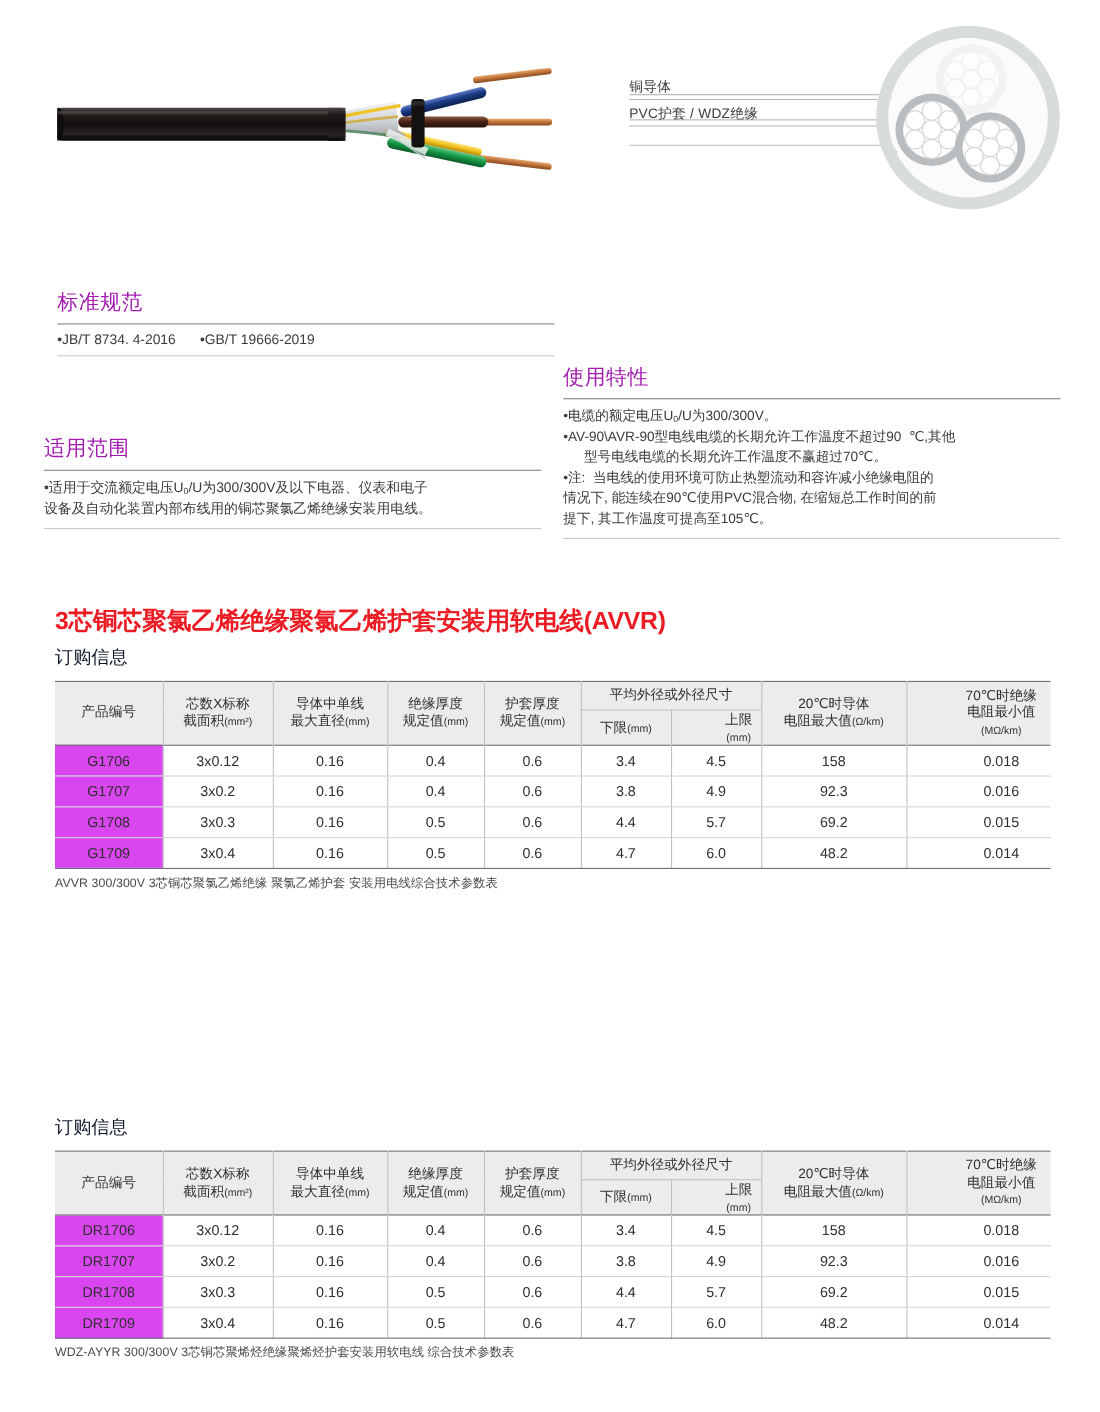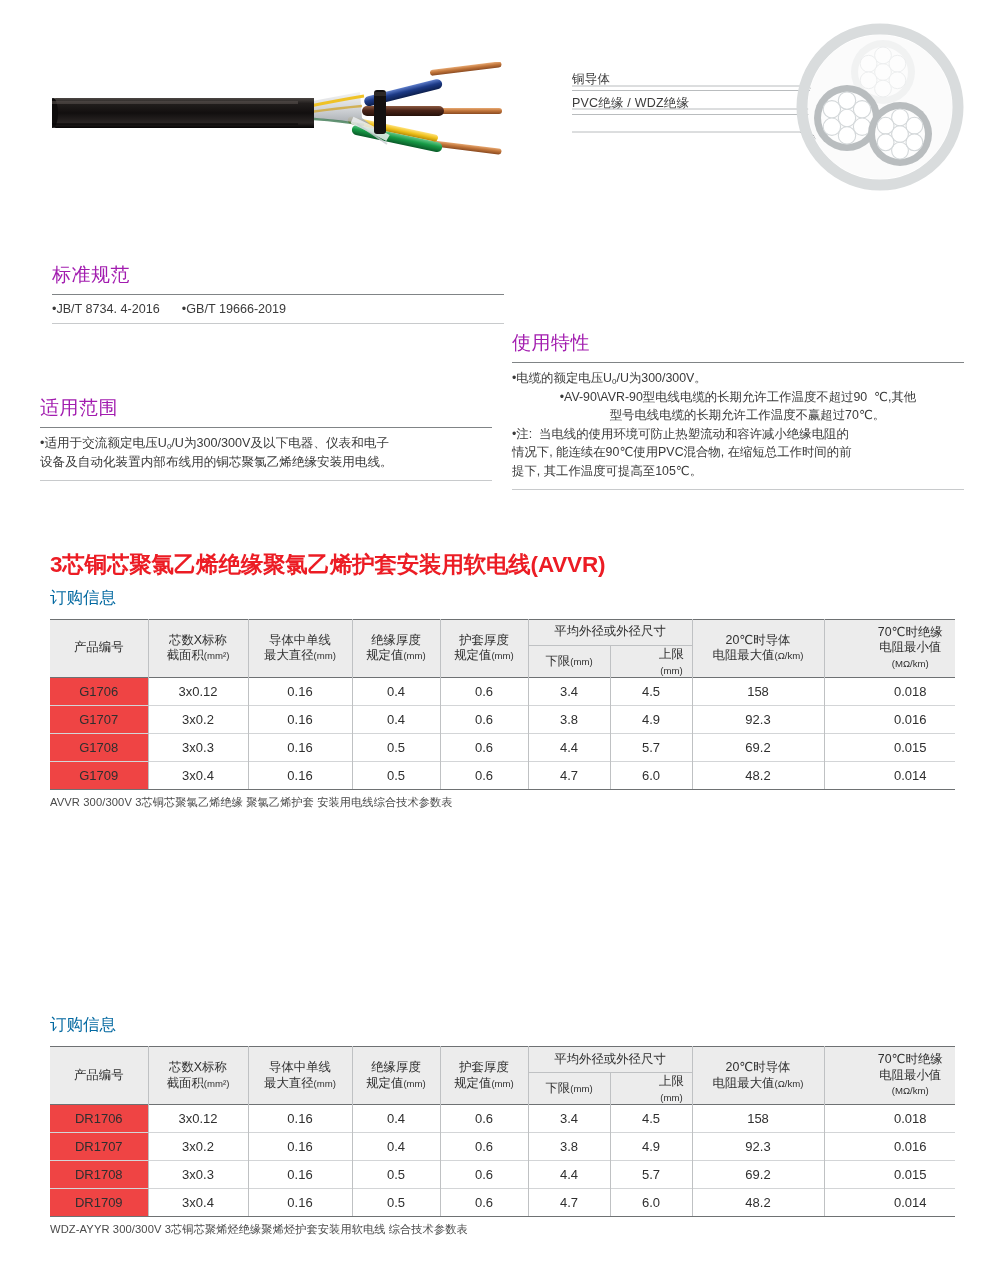--- a/index.html
+++ b/index.html
@@ -95,42 +95,42 @@
   #sec-standards { left: 52px; top: 262px; width: 452px; }
   #sec-standards .std-line { font-size: 12.6px; color: #3a3a3a; padding: 7px 0 7px 0; }
   #sec-standards .std-line .gap { display: inline-block; width: 22px; }
 
   
   #sec-scope { left: 40px; top: 395px; width: 452px; }
 
   
   #sec-usage { left: 512px; top: 330px; width: 452px; }
   #sec-usage p { font-size: 12.4px; line-height: 1.5; }
-  #sec-usage .hang { padding-left: 12px; text-indent: -12px; text-align: center; }
+  #sec-usage .hang { padding-left: 12px; text-indent: -12px; }
 
   sub { font-size: 8px; vertical-align: baseline; position: relative; top: 2px; }
 
   
   .product-sec { position: absolute; left: 50px; width: 905px; }
   #product-1 { top: 552px; }
   #product-2 { top: 1005px; }
 
   .prod-title {
     margin: 0;
     font-size: 22.5px;
     font-weight: bold;
     color: #ec1c24;
     letter-spacing: -0.2px;
     line-height: 1.15;
   }
   .prod-sub {
     margin: 9px 0 10px 0;
     font-size: 16.5px;
     font-weight: 400;
-    color: #0369a1;
+    color: #0f172a;
   }
 
   
   table.spec {
     border-collapse: collapse;
     width: 905px;
     table-layout: fixed;
     font-size: 12px;
     color: #2f2f2f;
   }
@@ -159,21 +159,21 @@
   .thead-top { border-top: 1.6px solid #6e7173; }
   .unit { font-size: 9.6px; }
   table.spec tbody td {
     height: 27px;
     font-size: 13px;
     border-top: 1px solid #d3d5d7;
   }
   table.spec tbody tr:first-child td { border-top: 1.4px solid #6e7173; }
   table.spec tbody tr:last-child td { border-bottom: 1.4px solid #6e7173; }
   table.spec tbody td.code {
-    background: #ef4444;
+    background: #d946ef;
     font-size: 13px;
   }
   table.spec th:first-child, table.spec td:first-child { border-left: none; }
   table.spec th:last-child, table.spec td:last-child { border-right: none; padding-left: 41px; }
 
   .tbl-caption {
     margin: 5px 0 0 0;
     font-size: 11.2px;
     color: #4a4a4a;
     letter-spacing: .1px;
@@ -275,21 +275,21 @@
     <path d="M0 72 L228 72" stroke="#b9bcbe" stroke-width="1" fill="none"></path>
     <path d="M228 72 L244 76" stroke="#8d9194" stroke-width="0.9" fill="none"></path>
     <circle cx="245" cy="77" r="2.2" fill="#ffffff" stroke="#7a7e81" stroke-width="0.9"></circle>
   </svg>
 
   <div class="callouts">
     <div class="callout-row">
       <span>铜导体</span>
     </div>
     <div class="callout-row">
-      <span>PVC绝缘 / WDZ绝缘</span>
+      <span>PVC护套 / WDZ绝缘</span>
     </div>
   </div>
 
   <svg class="cross-section" viewBox="0 0 170 170">
     <g>
       <circle cx="85" cy="85" r="78" fill="none" stroke="#d9dcdd" stroke-width="11"></circle>
       <circle cx="85" cy="85" r="72" fill="#fbfbfb"></circle>
     </g>
 
     <g opacity=".55">

